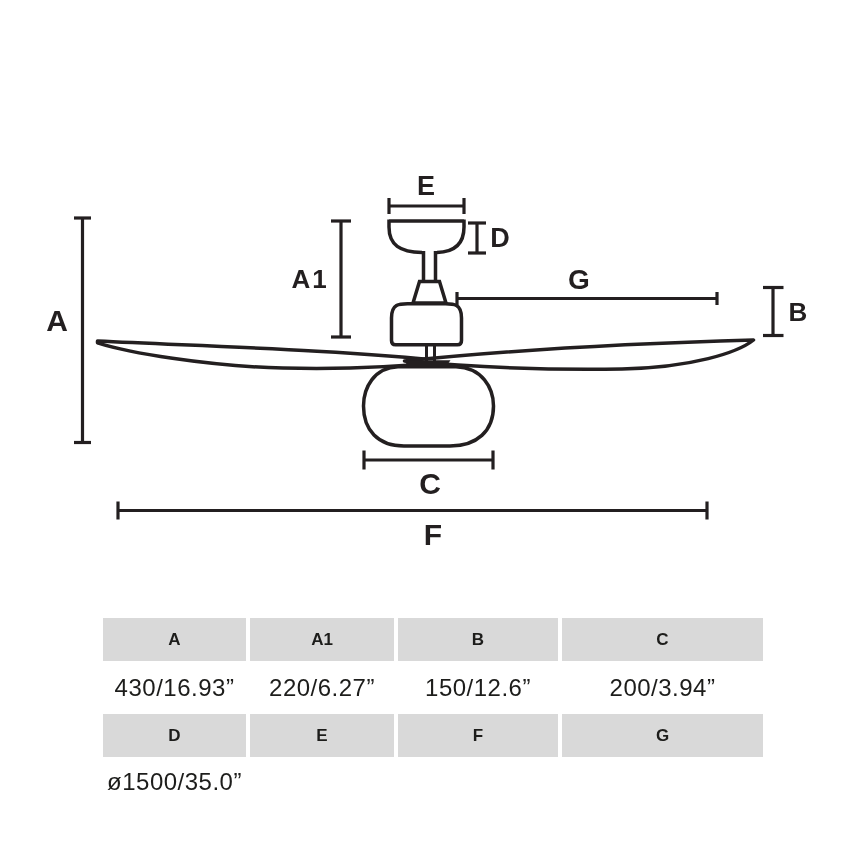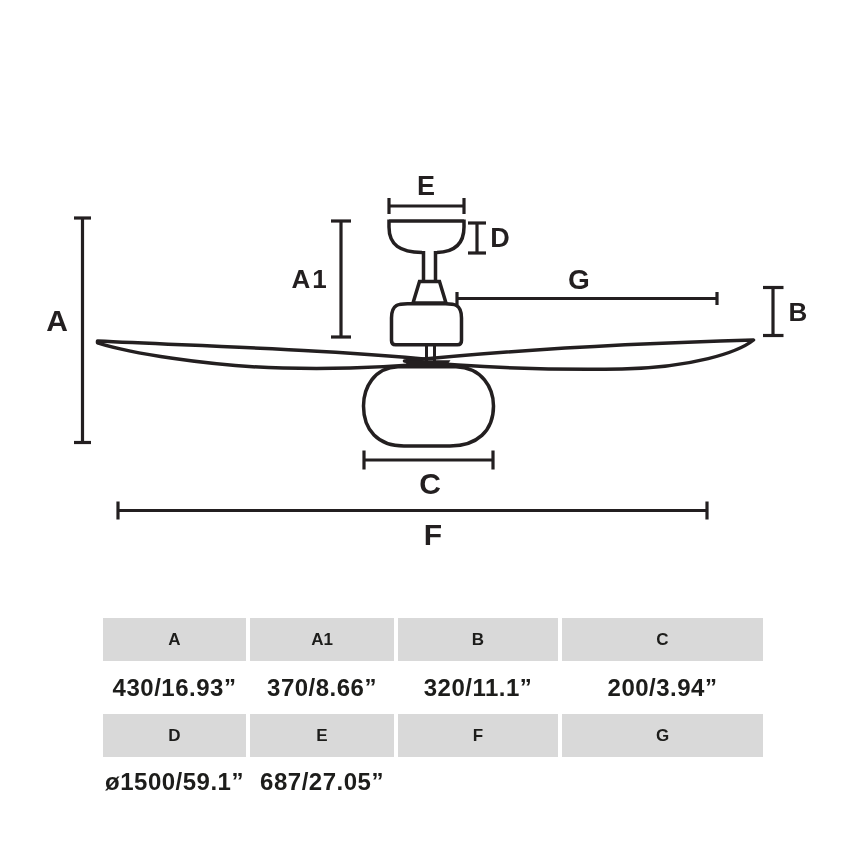--- a/index.html
+++ b/index.html
@@ -44,21 +44,21 @@
     font-size: 17px;
     font-weight: 700;
     color: #1d1d1b;
   }
   .vcell {
     background: #ffffff;
     display: flex;
     align-items: center;
     justify-content: center;
     font-size: 24px;
-    font-weight: 700;
+    font-weight: 400;
     color: #1d1d1b;
     letter-spacing: 0.5px;
   }
 </style>
 </head>
 <body>
 
 <div class="stage">
 
   <svg class="diagram-svg" width="868" height="600" viewBox="0 0 868 600">
@@ -146,26 +146,25 @@
   </svg>
 
   <div class="spec-table">
 
     <div class="hcell">A</div>
     <div class="hcell">A1</div>
     <div class="hcell">B</div>
     <div class="hcell">C</div>
 
     <div class="vcell">430/16.93”</div>
-    <div class="vcell">370/8.66”</div>
-    <div class="vcell">320/11.1”</div>
+    <div class="vcell">220/6.27”</div>
+    <div class="vcell">150/12.6”</div>
     <div class="vcell">200/3.94”</div>
 
     <div class="hcell">D</div>
     <div class="hcell">E</div>
     <div class="hcell">F</div>
     <div class="hcell">G</div>
 
-    <div class="vcell">ø1500/59.1”</div>
-    <div class="vcell">687/27.05”</div>
+    <div class="vcell">ø1500/35.0”</div>
   </div>
 
 </div>
 
 </body></html>

